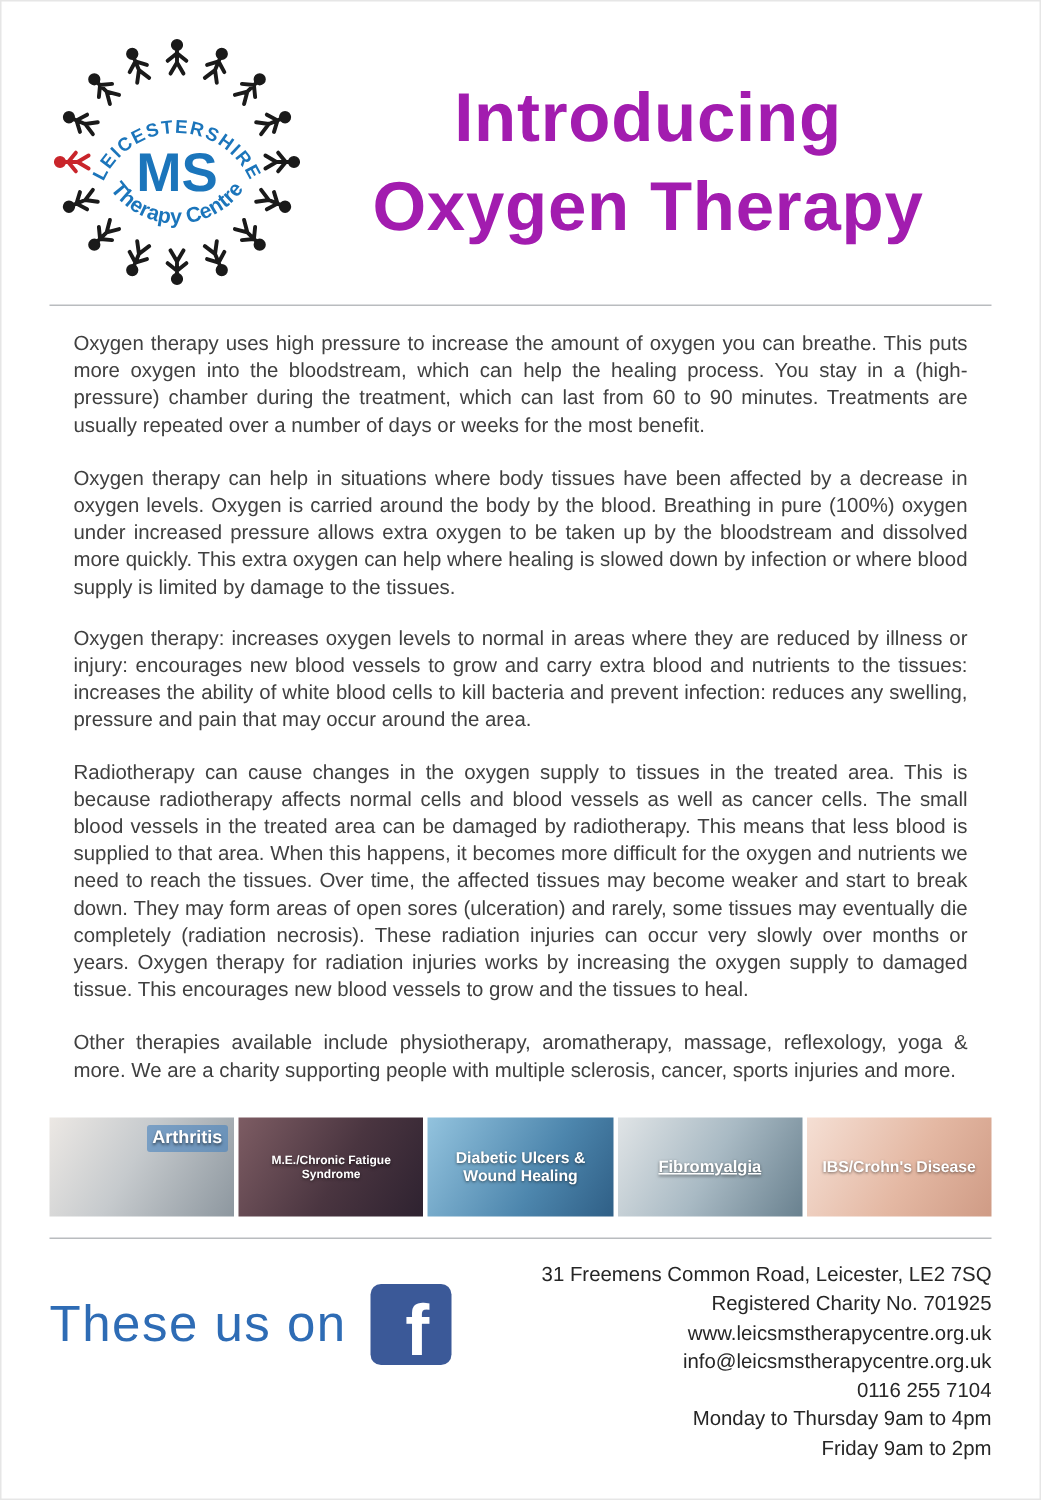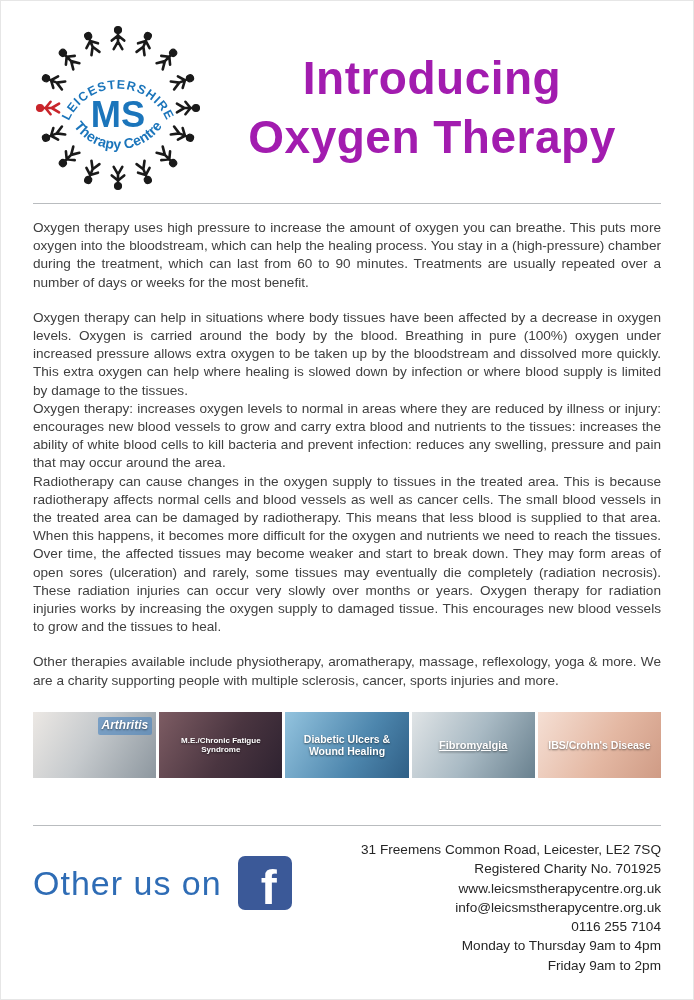--- a/index.html
+++ b/index.html
@@ -10,28 +10,28 @@
     font-family:"Liberation Sans", sans-serif;color:#3d3d3d;
   }
   
   .header{display:flex;align-items:flex-start;}
   .logo{width:170px;height:170px;flex:0 0 auto;}
   .titles{flex:1;text-align:center;margin-top:26px;}
   .title-line{font-size:46px;line-height:1.28;font-weight:700;color:#a21caf;letter-spacing:.5px;}
   .rule{border:none;border-top:1px solid #b9bcbf;margin:10px 0 0 0;}
   
   .copy{margin-top:15px;font-size:13.6px;line-height:1.34;text-align:justify;color:#404040;}
-  .para{margin:0;}
+  .para{margin:16px;}
   .para.gap{margin-top:17px;}
   
   .thumbs{display:flex;gap:3px;height:66px;margin-top:22px;}
   .card{flex:1;position:relative;display:flex;align-items:center;justify-content:center;
         color:#fff;font-weight:700;text-align:center;overflow:hidden;}
   .card .label{text-shadow:0 1px 2px rgba(0,0,0,.55);padding:2px 4px;line-height:1.15;}
-  .card:nth-child(1){background:linear-gradient(120deg,#ece8e4 0%,#c6cacd 45%,#8d979f 100%);font-style:italic;}
+  .card:nth-child(1){background:linear-gradient(120deg,#ece8e4 0%,#c6cacd 45%,#8d979f 100%);}
   .card:nth-child(1) .label{position:absolute;top:5px;right:4px;font-size:12px;
         background:rgba(70,130,190,.6);border-radius:2px;}
   .card:nth-child(2){background:linear-gradient(120deg,#7d5c63 0%,#4a3540 55%,#2e2230 100%);}
   .card:nth-child(2) .label{font-size:8px;}
   .card:nth-child(3){background:linear-gradient(120deg,#93c3de 0%,#4d86ad 60%,#2f5f86 100%);align-items:center;}
   .card:nth-child(3) .label{font-size:10.5px;}
   .card:nth-child(4){background:linear-gradient(120deg,#e0e4e6 0%,#a9bac4 50%,#69818f 100%);text-decoration:underline;}
   .card:nth-child(4) .label{font-size:11px;}
   .card:nth-child(5){background:linear-gradient(120deg,#f5dfd4 0%,#e4b8a3 55%,#cf9b85 100%);}
   .card:nth-child(5) .label{font-size:10.5px;}
@@ -123,21 +123,21 @@
     </div>
     <div class="card">
       <span class="label">IBS/Crohn's Disease</span>
     </div>
   </div>
 
   <div class="bottom">
     <hr class="rule">
     <div class="footer-row">
       <div class="findus">
-        <span class="findus-text">Other us on</span>
+        <span class="findus-text">These us on</span>
         <div class="fb">
           <span>f</span>
         </div>
       </div>
       <div class="contact">
         <div>31 Freemens Common Road, Leicester, LE2 7SQ</div>
         <div>Registered Charity No. 701925</div>
         <div>www.leicsmstherapycentre.org.uk</div>
         <div>info@leicsmstherapycentre.org.uk</div>
         <div>0116 255 7104</div>

